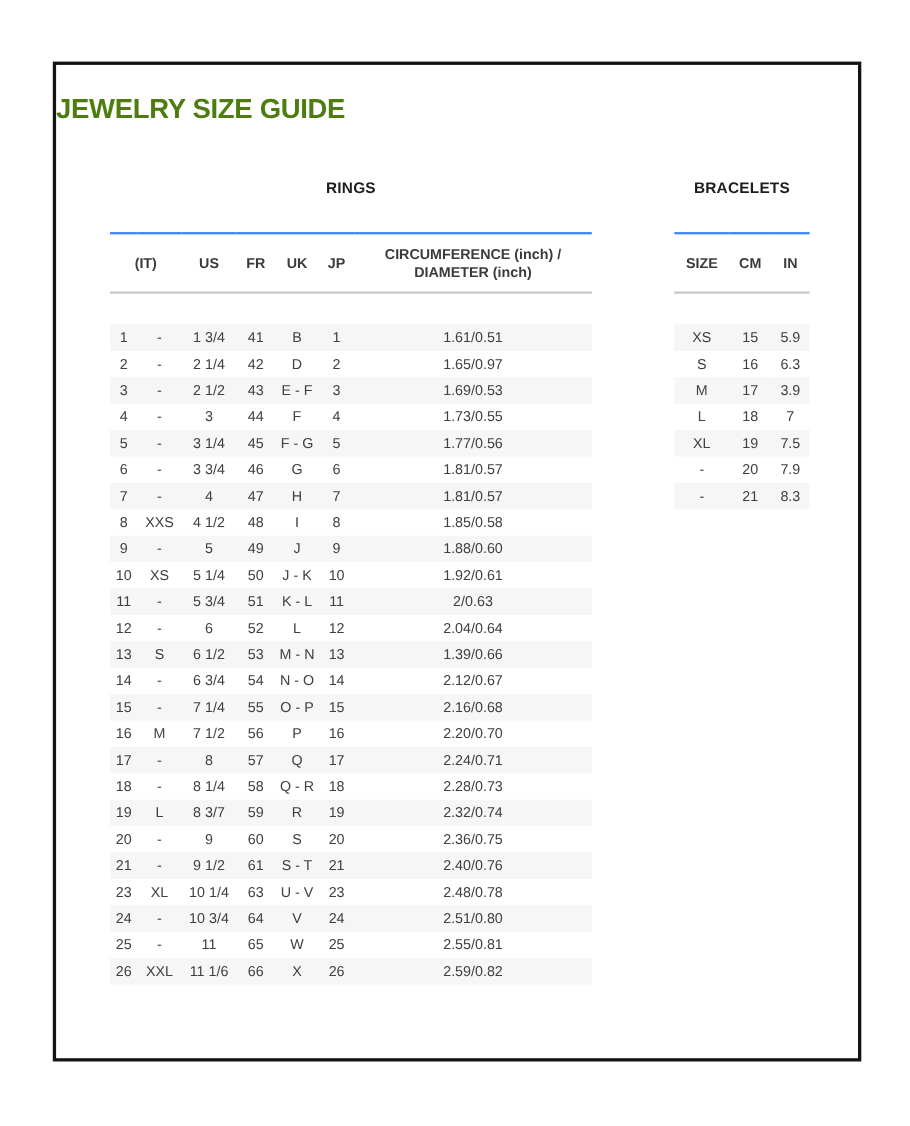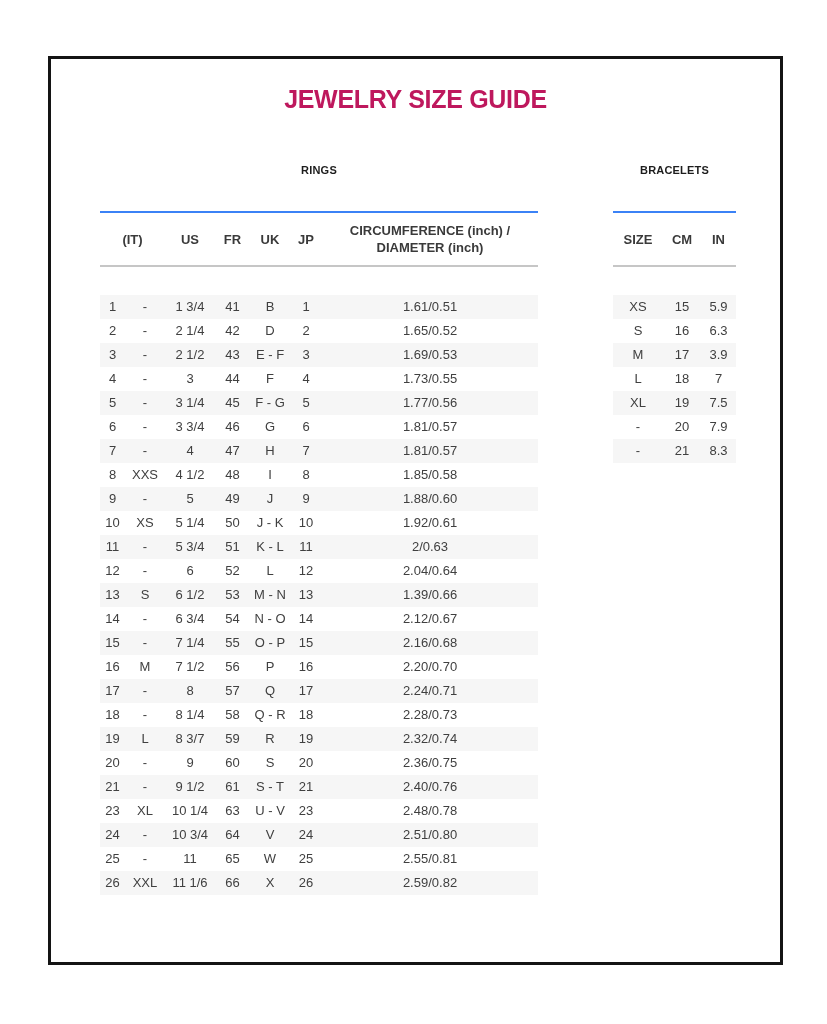--- a/index.html
+++ b/index.html
@@ -19,37 +19,36 @@
     width: 735px;
     height: 909px;
     border: 3px solid #141414;
     background: #ffffff;
   }
   .title {
     position: absolute;
     top: 26px;
     left: 0;
     right: 0;
-    text-align: center;
     font-size: 25px;
     font-weight: bold;
     letter-spacing: -0.3px;
-    color: #be185d;
+    color: #4d7c0f;
   }
   .section {
     position: absolute;
     top: 101px;
   }
   .section.rings-section { left: 49px; width: 438px; }
   .section.bracelets-section { left: 562px; width: 123px; }
   .section-label {
     height: 20px;
     line-height: 20px;
     text-align: center;
-    font-size: 11px;
+    font-size: 14px;
     font-weight: bold;
     letter-spacing: 0.2px;
     color: #1d1d1d;
   }
   table { border-collapse: collapse; width: 100%; table-layout: fixed; }
   .header-table {
     margin-top: 31px;
     height: 56px;
     border-top: 2px solid #3b82f6;
     border-bottom: 2px solid #c6c6c6;
@@ -133,21 +132,21 @@
               <td>1</td>
               <td>1.61/0.51</td>
             </tr>
             <tr>
               <td>2</td>
               <td>-</td>
               <td>2 1/4</td>
               <td>42</td>
               <td>D</td>
               <td>2</td>
-              <td>1.65/0.52</td>
+              <td>1.65/0.97</td>
             </tr>
             <tr>
               <td>3</td>
               <td>-</td>
               <td>2 1/2</td>
               <td>43</td>
               <td>E - F</td>
               <td>3</td>
               <td>1.69/0.53</td>
             </tr>

